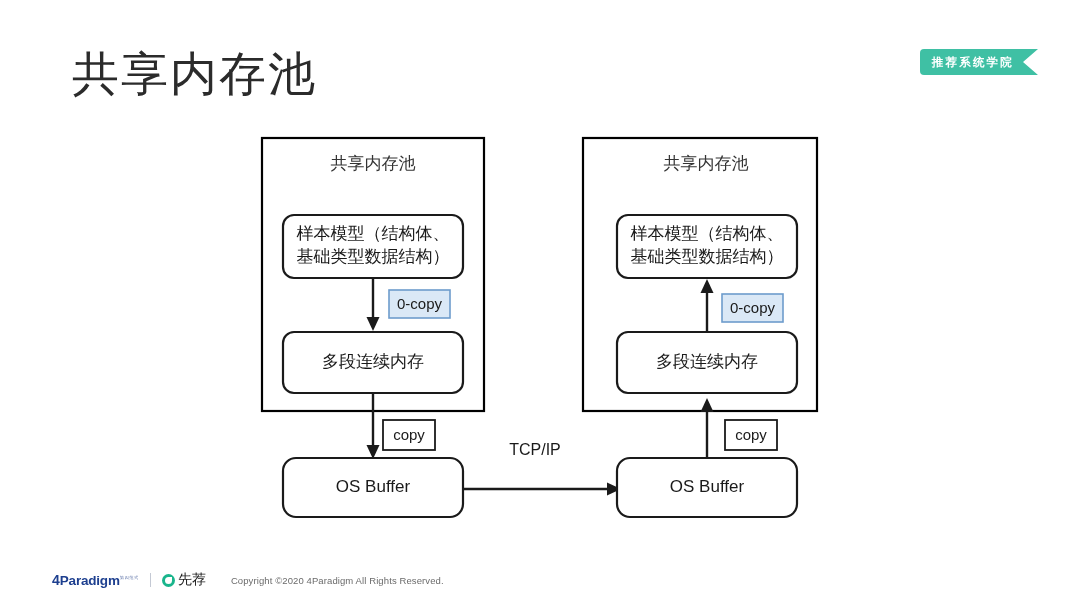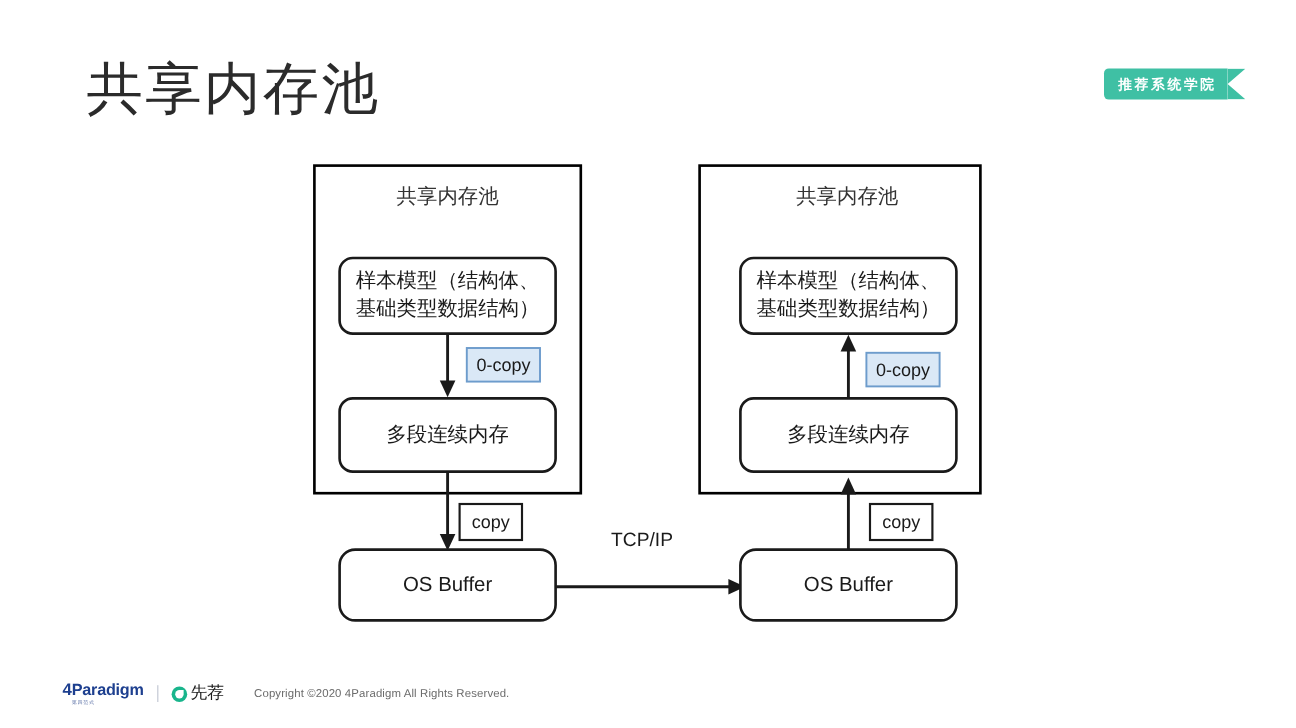--- a/index.html
+++ b/index.html
@@ -29,21 +29,21 @@
     white-space: nowrap;
   }
 
   
   #brand-ribbon {
     position: absolute;
     right: 42px;
     top: 49px;
     height: 34px;
     display: flex;
-    align-items: flex-end;
+    align-items: flex-start;
   }
   #brand-ribbon .ribbon-body {
     background: #3fc0a4;
     height: 26px;
     display: flex;
     align-items: center;
     padding: 0 9px 0 12px;
     border-radius: 4px 0 0 4px;
   }
   #brand-ribbon .ribbon-label {
@@ -124,21 +124,21 @@
     gap: 0px;
   }
   #footer .logo-4p .mark {
     color: #1d3f8f;
     font-size: 14px;
     font-weight: 700;
     line-height: 14px;
   }
   #footer .logo-4p .wordmark-wrap {
     display: flex;
-    flex-direction: column;
+    flex-direction: row;
     align-items: flex-start;
     line-height: 1;
   }
   #footer .logo-4p .wordmark {
     color: #1d3f8f;
     font-size: 13.5px;
     font-weight: 700;
     letter-spacing: -0.2px;
     line-height: 14px;
   }

